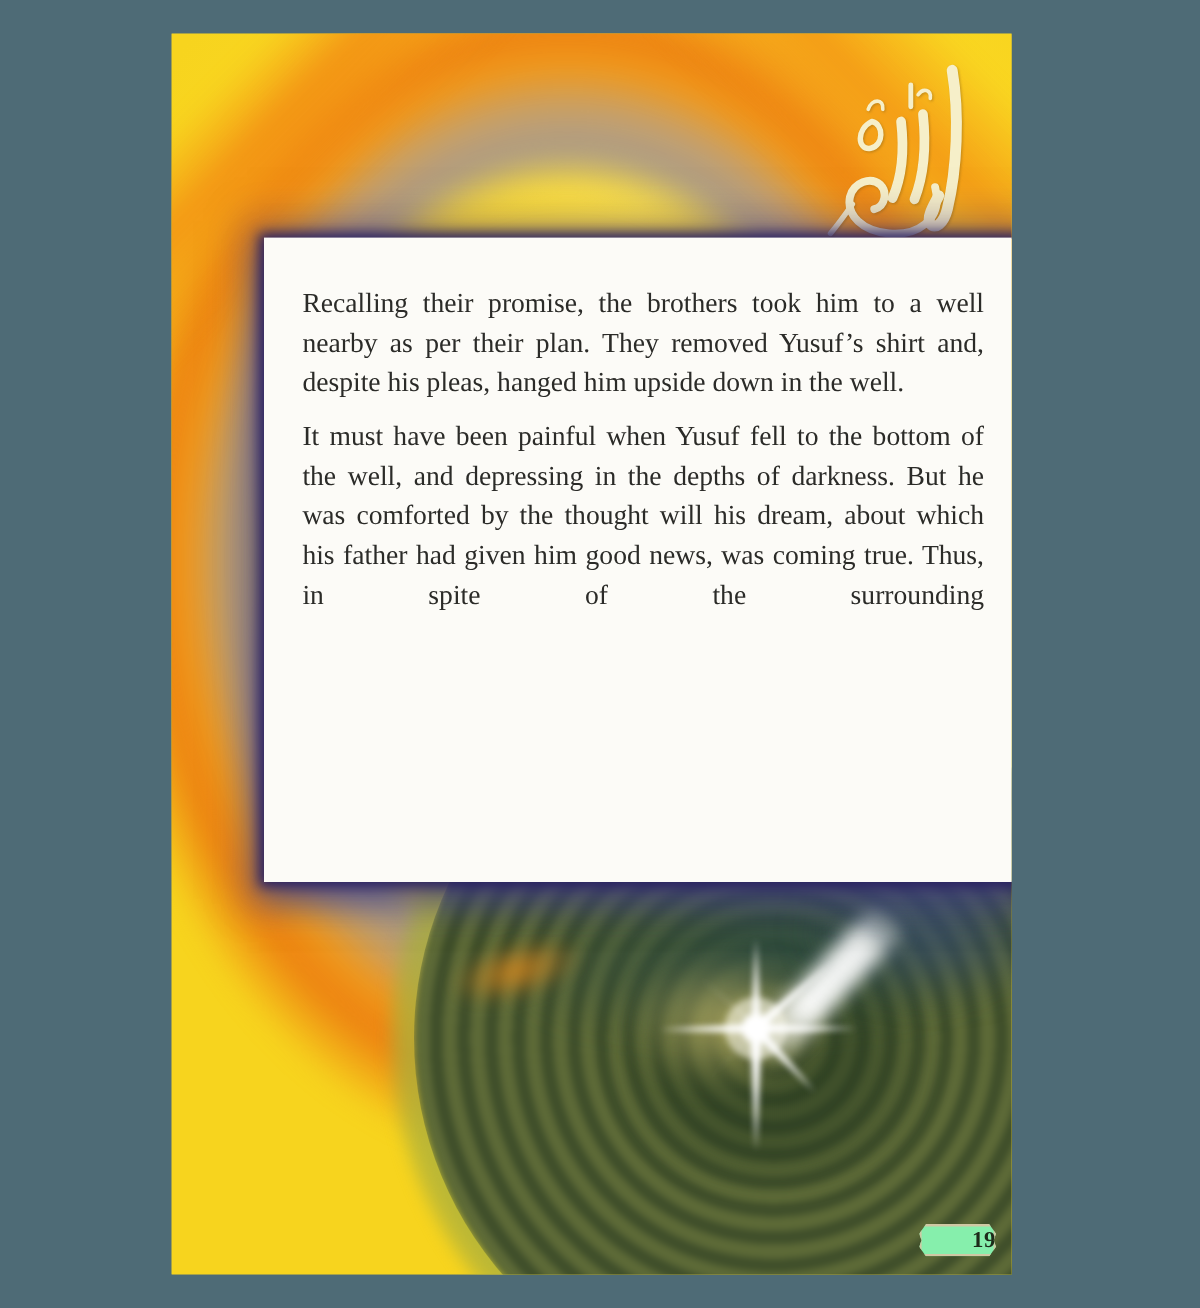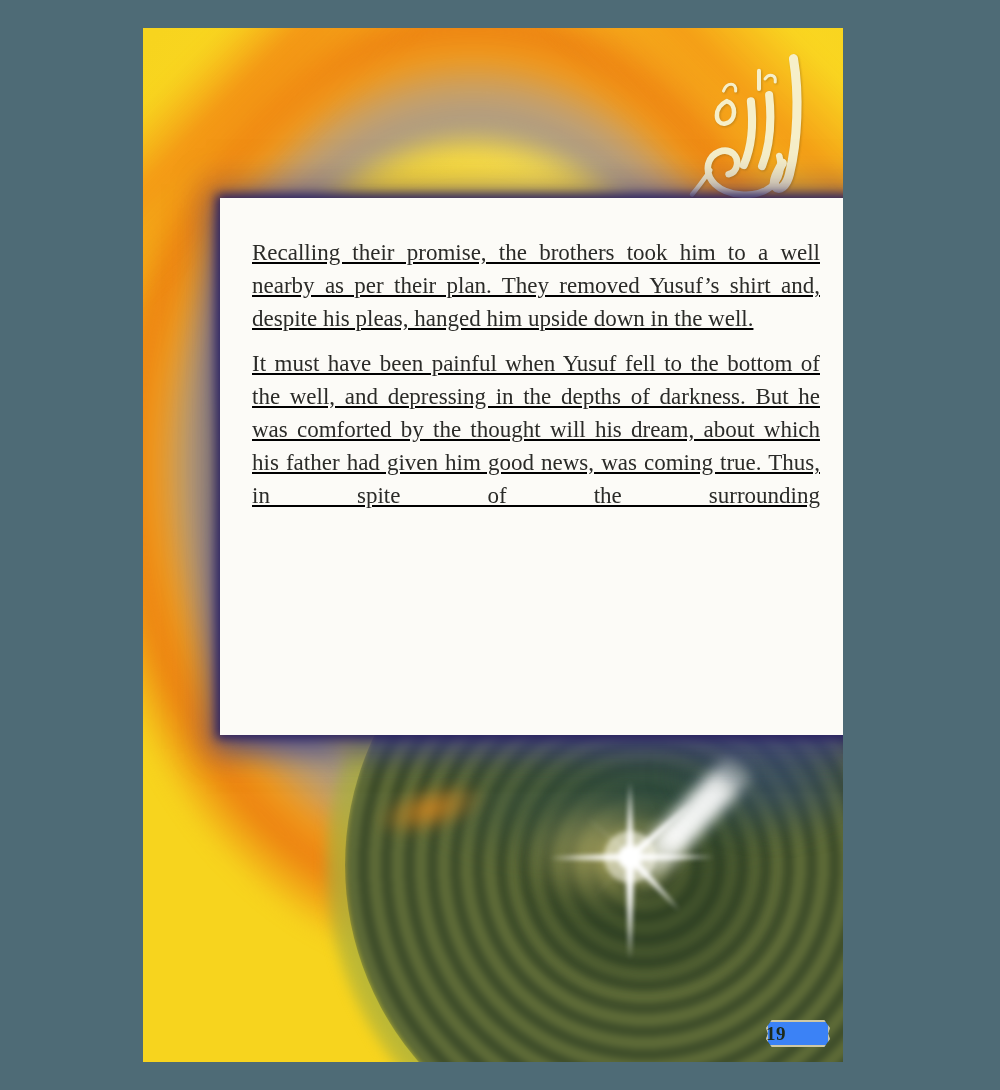--- a/index.html
+++ b/index.html
@@ -38,28 +38,28 @@
   .star-halo{left:378px;top:768px;width:175px;height:112px;filter:blur(12px);
         background:radial-gradient(closest-side, rgba(255,230,130,.6), rgba(255,230,130,0));}
   .light-streak{left:488px;top:820px;width:162px;height:34px;border-radius:17px;filter:blur(7px);
         transform-origin:17px 17px;transform:rotate(-47deg);
         background:linear-gradient(90deg, rgba(255,255,255,.15), rgba(255,255,255,.95) 30%, rgba(255,255,255,.9) 75%, rgba(255,255,255,0));}
   .star-svg{left:357px;top:699px;width:260px;height:260px;filter:blur(2.5px);}
   .callig{left:545px;top:15px;width:142px;height:155px;filter:drop-shadow(1px 1px 1px rgba(140,100,20,.45));}
   .textbox{left:77px;top:170px;width:630px;height:537px;background:#fcfbf7;box-sizing:border-box;
         padding:38px 30px 0 32px;
         box-shadow:0 0 10px 4px rgba(38,30,95,.95), 0 0 30px 14px rgba(90,70,115,.5),
-                   0 14px 26px 4px rgba(40,62,160,.55);text-decoration:underline;}
+                   0 14px 26px 4px rgba(40,62,160,.55);}
   .textbox p{margin:0 0 12px 0;font-size:23px;line-height:33px;color:#2b2b28;
         text-align:justify;}
   .textbox p.cont{text-align-last:justify;}
   .fn{font-family:"DejaVu Sans",sans-serif;font-size:21px;}
-  .plaque{left:623px;top:992px;width:64px;height:27px;background:#3b82f6;
+  .plaque{left:623px;top:992px;width:64px;height:27px;background:#86efac;
         clip-path:polygon(9% 0,91% 0,100% 30%,97% 50%,100% 70%,91% 100%,9% 100%,0 70%,3% 50%,0 30%);
-        box-shadow:inset 0 0 0 2px #cfc8a4;display:flex;align-items:center;justify-content:flex-start;}
+        box-shadow:inset 0 0 0 2px #cfc8a4;display:flex;align-items:center;justify-content:flex-end;}
   .plaque span{font-size:19px;font-weight:bold;color:#1d2a1a;letter-spacing:.5px;}
 </style>
 </head>
 <body>
 
 <div class="canvas">
   <div class="page">
     <div class="layer bg-base"></div>
     <div class="layer ring"></div>
     <div class="layer corner-tl"></div>

